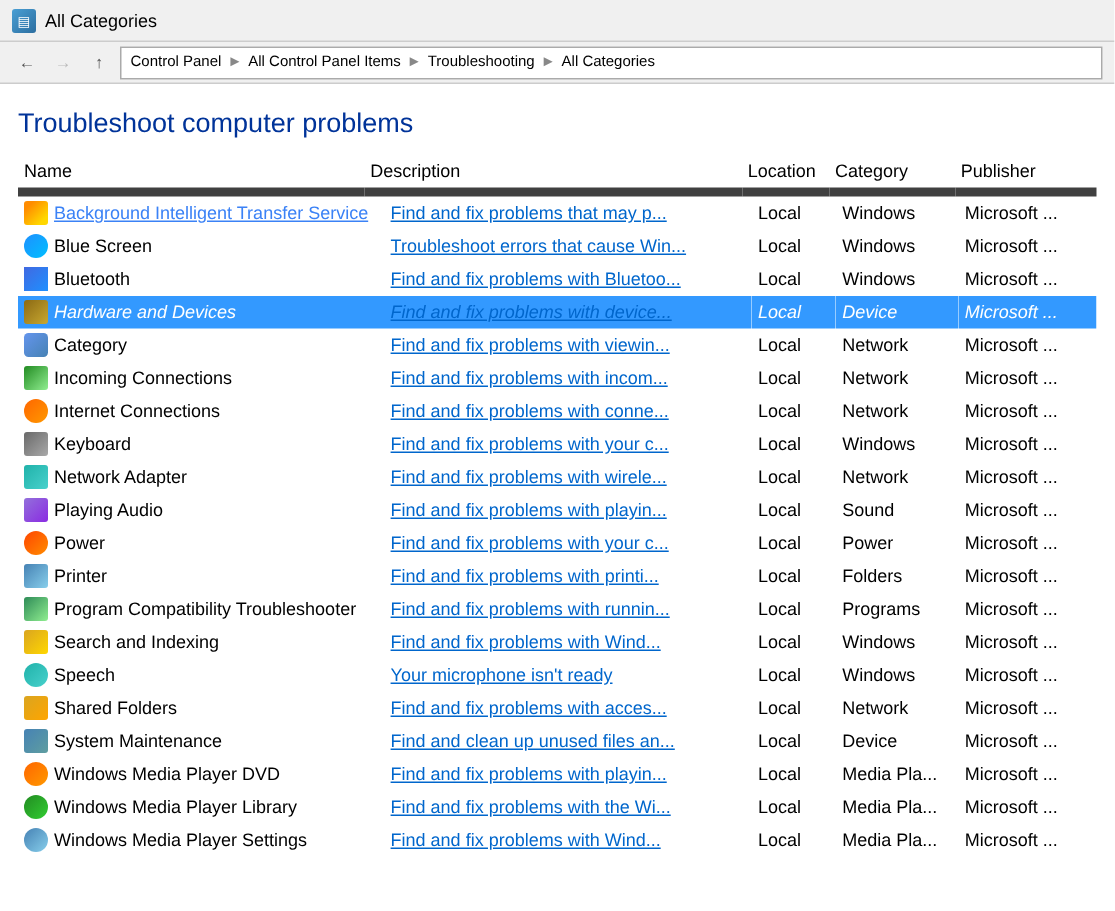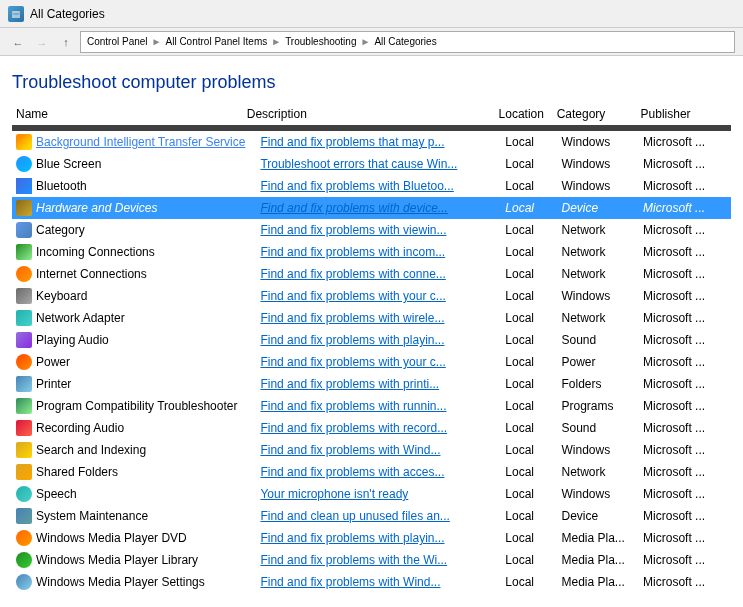--- a/index.html
+++ b/index.html
@@ -383,63 +383,51 @@
               </div>
             </td>
             <td class="col-desc"><span class="desc-link">Find and fix problems with runnin...</span></td>
             <td class="col-loc">Local</td>
             <td class="col-cat">Programs</td>
             <td class="col-pub">Microsoft ...</td>
           </tr>
           <tr>
             <td class="col-name">
               <div class="name-cell">
-                <span class="row-icon icon-recording"></span>
-                <span>Recording Audio</span>
-              </div>
-            </td>
-            <td class="col-desc"><span class="desc-link">Find and fix problems with record...</span></td>
-            <td class="col-loc">Local</td>
-            <td class="col-cat">Sound</td>
-            <td class="col-pub">Microsoft ...</td>
-          </tr>
-          <tr>
-            <td class="col-name">
-              <div class="name-cell">
                 <span class="row-icon icon-search"></span>
                 <span>Search and Indexing</span>
               </div>
             </td>
             <td class="col-desc"><span class="desc-link">Find and fix problems with Wind...</span></td>
             <td class="col-loc">Local</td>
             <td class="col-cat">Windows</td>
             <td class="col-pub">Microsoft ...</td>
           </tr>
           <tr>
             <td class="col-name">
               <div class="name-cell">
+                <span class="row-icon icon-speech"></span>
+                <span>Speech</span>
+              </div>
+            </td>
+            <td class="col-desc"><span class="desc-link">Your microphone isn't ready</span></td>
+            <td class="col-loc">Local</td>
+            <td class="col-cat">Windows</td>
+            <td class="col-pub">Microsoft ...</td>
+          </tr>
+          <tr>
+            <td class="col-name">
+              <div class="name-cell">
                 <span class="row-icon icon-folder"></span>
                 <span>Shared Folders</span>
               </div>
             </td>
             <td class="col-desc"><span class="desc-link">Find and fix problems with acces...</span></td>
             <td class="col-loc">Local</td>
             <td class="col-cat">Network</td>
-            <td class="col-pub">Microsoft ...</td>
-          </tr>
-          <tr>
-            <td class="col-name">
-              <div class="name-cell">
-                <span class="row-icon icon-speech"></span>
-                <span>Speech</span>
-              </div>
-            </td>
-            <td class="col-desc"><span class="desc-link">Your microphone isn't ready</span></td>
-            <td class="col-loc">Local</td>
-            <td class="col-cat">Windows</td>
             <td class="col-pub">Microsoft ...</td>
           </tr>
           <tr>
             <td class="col-name">
               <div class="name-cell">
                 <span class="row-icon icon-system"></span>
                 <span>System Maintenance</span>
               </div>
             </td>
             <td class="col-desc"><span class="desc-link">Find and clean up unused files an...</span></td>

